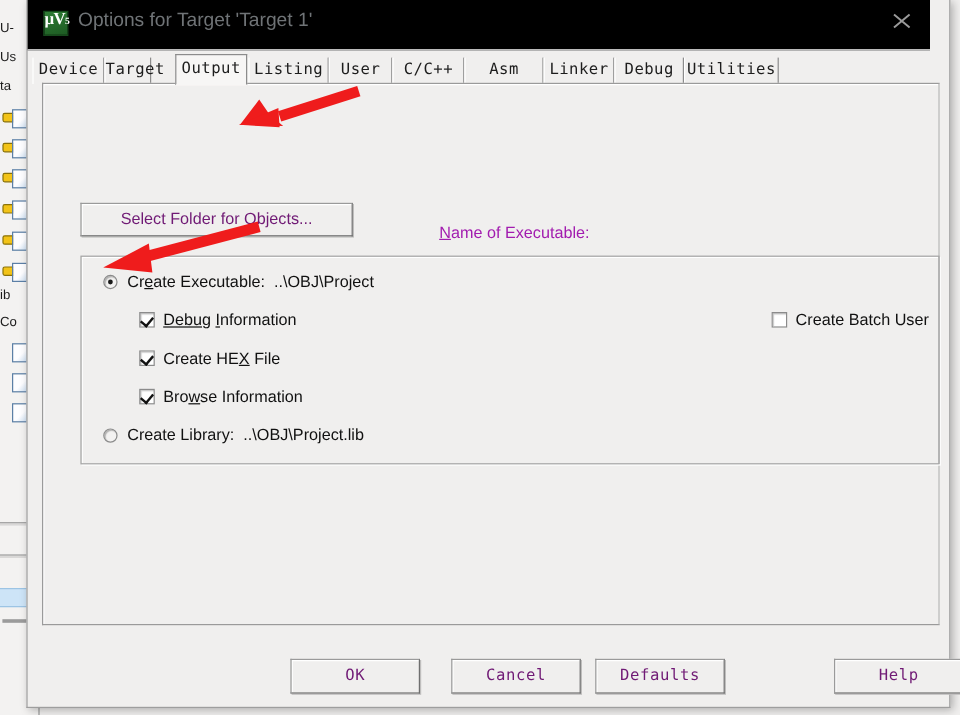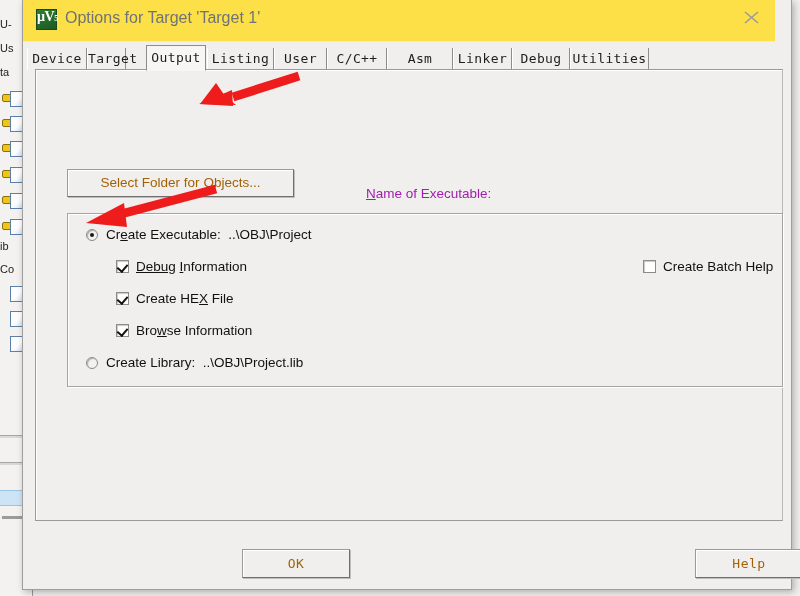--- a/index.html
+++ b/index.html
@@ -54,21 +54,21 @@
   #dialog {
     position: absolute; left: 22px; top: 0px; width: 770px; height: 590px;
     background: #f0efee;
     border: 1px solid #9e9e9e;
     border-top: none;
     box-shadow: 2px 2px 7px rgba(0,0,0,0.28);
     box-sizing: border-box;
   }
   #titlebar {
     position: absolute; left: 0; top: 0; right: 16px; height: 41px;
-    background: #fde047;
+    background: #000000;
     border-bottom: 1px solid #e9e9e9;
   }
   #app-icon {
     position: absolute; left: 13px; top: 9px; width: 21px; height: 21px;
     background: linear-gradient(160deg,#2f7d35 0%,#1d5b23 100%);
     border: 1px solid #16491c;
     box-sizing: border-box;
   }
   #app-icon .glyph {
     position: absolute; left: 0; top: -1px; width: 100%;
@@ -123,21 +123,21 @@
 
   
   .btn {
     background: #f0efee;
     border: 1px solid #9a9a9a;
     border-right-color: #6f6f6f;
     border-bottom-color: #6f6f6f;
     box-shadow: inset 1px 1px 0 #ffffff, 1px 1px 0 #bfbebd;
     box-sizing: border-box;
     text-align: center;
-    color: #a16207;
+    color: #701a75;
     cursor: default;
     position: absolute;
   }
 
   #select-folder-btn {
     left: 31px; top: 99px; width: 227px; height: 28px;
     font-size: 13.5px; line-height: 26px;
   }
   #name-label {
     position: absolute; left: 330px; top: 116px;
@@ -317,32 +317,34 @@
         <span class="lbl">Create HE<span class="u">X</span> File</span>
       </div>
 
       <div class="check-row" style="left:48px; top:109px;">
         <span class="cbox on"></span>
         <span class="lbl">Bro<span class="u">w</span>se Information</span>
       </div>
 
       <div class="check-row" style="left:575px; top:45px;">
         <span class="cbox"></span>
-        <span class="lbl">Create Batch Help</span>
+        <span class="lbl">Create Batch User</span>
       </div>
 
       <div class="radio-row" style="left:18px; top:141px;">
         <span class="radio"></span>
         <span class="lbl">Create Library:&nbsp; ..\OBJ\Project.lib</span>
       </div>
 
     </div>
   </div>
 
   <div class="btn dlg-btn" id="ok-btn">OK</div>
+  <div class="btn dlg-btn" id="cancel-btn">Cancel</div>
+  <div class="btn dlg-btn" id="defaults-btn">Defaults</div>
   <div class="btn dlg-btn" id="help-btn">Help</div>
 </div>
 
 <svg id="arrows">
   <g>
     <path d="M299 75 L225 96 L236 105 L200 104 L216 83 L225 96 Z" fill="#ef1c1c"></path>
     <path d="M299 76 L233 97" stroke="#ef1c1c" stroke-width="9" stroke-linecap="butt" fill="none"></path>
     <path d="M232 90 L199 104 L233 106 Z" fill="#ef1c1c"></path>
   </g>
   <g>

